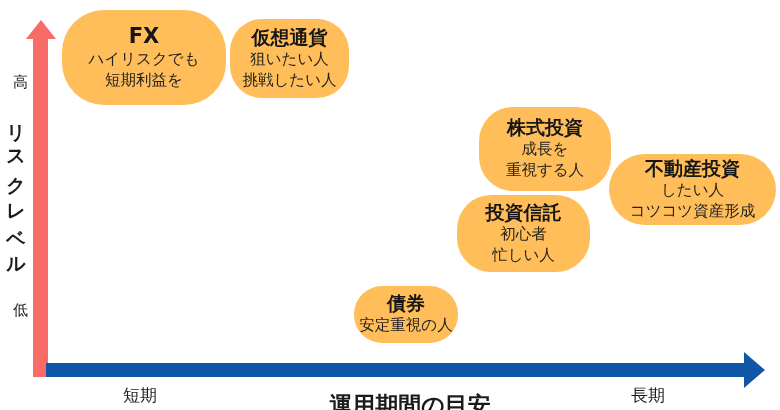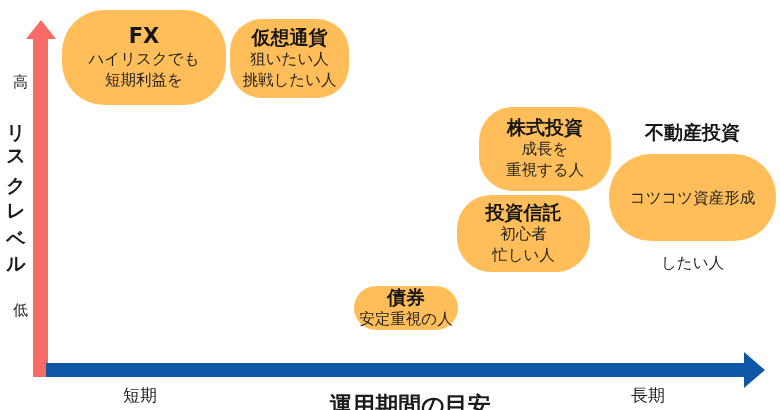--- a/index.html
+++ b/index.html
@@ -105,22 +105,22 @@
     font-size: 15.5px;
     line-height: 1.38;
     color: #222222;
     white-space: nowrap;
   }
   .b-fx         { left: 62px;  top: 10px;  width: 164px; height: 95px; border-radius: 42px; }
   .b-fx .bubble-title { font-size: 21px; }
   .b-crypto     { left: 230px; top: 19px;  width: 119px; height: 79px; border-radius: 32px; }
   .b-stocks     { left: 479px; top: 107px; width: 132px; height: 84px; border-radius: 34px; }
   .b-funds      { left: 457px; top: 195px; width: 133px; height: 77px; border-radius: 34px; }
-  .b-realestate { left: 609px; top: 154px; width: 167px; height: 87px; border-radius: 42px; gap: 44px; }
-  .b-bonds      { left: 354px; top: 286px; width: 104px; height: 44px; border-radius: 28px; }
+  .b-realestate { left: 609px; top: 154px; width: 167px; height: 71px; border-radius: 42px; }
+  .b-bonds      { left: 354px; top: 286px; width: 104px; height: 57px; border-radius: 28px; }
 </style>
 </head>
 <body>
 
 <div class="canvas">
 
   <div class="v-shaft"></div>
   <div class="v-head"></div>
   <div class="y-end-label y-high">高</div>
   <div class="y-title">リスクレベル</div>
@@ -151,22 +151,22 @@
   </div>
 
   <div class="bubble b-funds">
     <div class="bubble-title">投資信託</div>
     <div class="bubble-line">初心者</div>
     <div class="bubble-line">忙しい人</div>
   </div>
 
   <div class="bubble b-realestate">
     <div class="bubble-title">不動産投資</div>
+    <div class="bubble-line">したい人</div>
     <div class="bubble-line">コツコツ資産形成</div>
-    <div class="bubble-line">したい人</div>
   </div>
 
   <div class="bubble b-bonds">
     <div class="bubble-title">債券</div>
     <div class="bubble-line">安定重視の人</div>
   </div>
 
 </div>
 
 </body></html>

